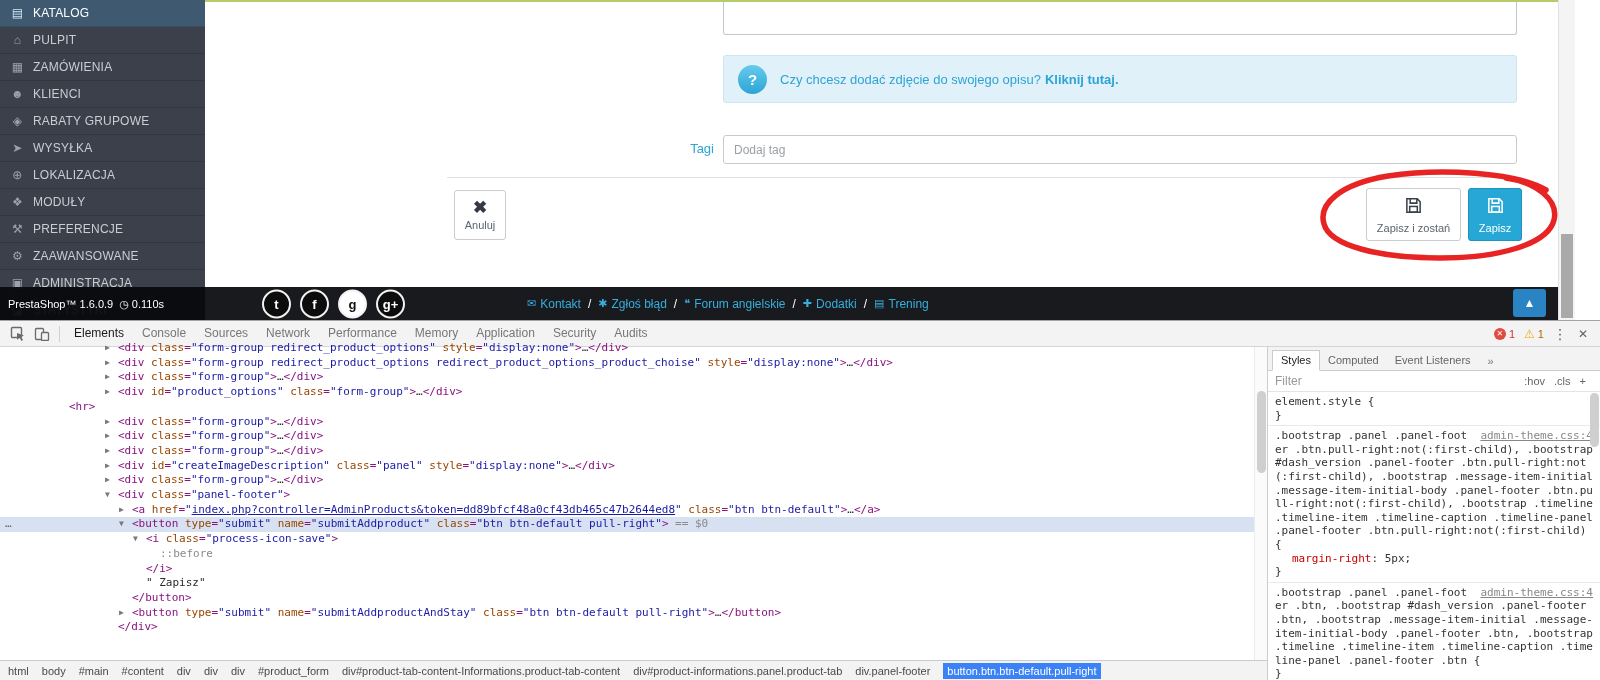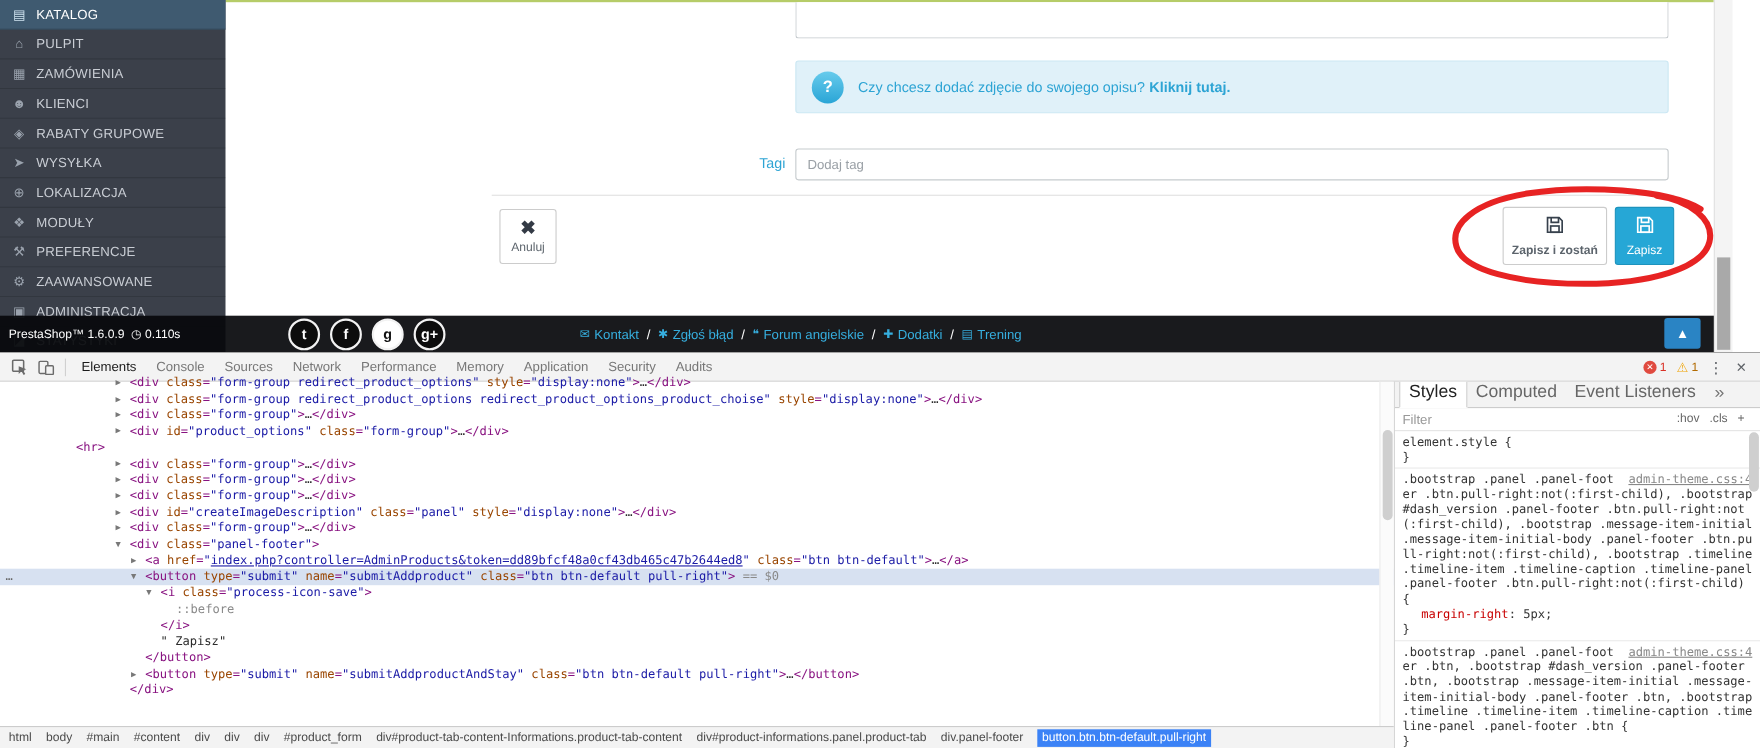--- a/index.html
+++ b/index.html
@@ -21,21 +21,21 @@
   .help-text{font-size:13px;color:#2da4d4;}
   .help-link{font-weight:bold;color:#2da4d4;cursor:pointer;margin-left:4px;}
   .tag-label{position:absolute;left:389px;top:141px;width:120px;text-align:right;font-size:13px;color:#2da4d4;}
   .tag-input{position:absolute;left:518px;top:135px;width:794px;height:29px;border:1px solid #c6cbce;border-radius:3px;font-size:12px;padding:0 10px;box-sizing:border-box;color:#333;font-family:"Liberation Sans",sans-serif;}
   .tag-input::placeholder{color:#9aa0a6;}
   .panel-divider{position:absolute;left:242px;top:177px;width:1075px;height:1px;background:#e0e0e0;}
   .pbtn{position:absolute;display:flex;flex-direction:column;align-items:center;justify-content:center;gap:3px;background:#fff;border:1px solid #ccc;border-radius:3px;box-sizing:border-box;cursor:pointer;}
   .btn-cancel{left:249px;top:190px;width:52px;height:50px;}
   .btn-cancel .x{color:#333a45;font-size:17px;font-weight:bold;line-height:1;}
   .btn-label{font-size:11px;color:#5c646c;}
-  .btn-save-stay{left:1161px;top:188px;width:95px;height:53px;color:#37414d;font-weight:bold;}
+  .btn-save-stay{left:1161px;top:188px;width:95px;height:53px;color:#37414d;}
   .btn-save{left:1263px;top:188px;width:54px;height:53px;background:#26a7d6;border-color:#1d93bd;color:#fff;}
   .btn-save .btn-label{color:#fff;}
   .red-circle{position:absolute;left:1105px;top:166px;width:250px;height:98px;pointer-events:none;z-index:4;}
 
   .page-scrollbar{position:absolute;left:1558px;top:0;width:17px;height:320px;background:#f4f4f4;border-left:1px solid #e2e2e2;box-sizing:border-box;}
   .page-scrollbar .thumb{position:absolute;left:2px;width:12px;top:234px;height:84px;background:#a9a9a9;}
 
   .app-footer{position:absolute;left:0;top:287px;width:1558px;height:33px;background:rgba(8,9,12,.93);z-index:3;}
   .ps-version{position:absolute;left:8px;top:50%;transform:translateY(-50%);color:#fff;font-size:11px;white-space:nowrap;}
   .ps-version .time-ico{margin:0 3px 0 6px;color:#e8e8e8;}
@@ -73,21 +73,21 @@
   .tk-l{color:#1a1aa6;text-decoration:underline}.tk-x{color:#2b2b2b}.tk-g{color:#8a8a8a}
   .rowmark{position:absolute;left:5px;top:0;color:#666;}
   .dom-scrollbar{position:absolute;right:0;top:0;width:13px;height:313px;background:#fbfbfb;border-left:1px solid #ececec;box-sizing:border-box;}
   .dom-scrollbar .thumb2{position:absolute;left:2px;width:9px;top:44px;height:82px;background:#cfcfcf;border-radius:5px;}
   .dt-crumbs{position:absolute;left:0;bottom:0;width:100%;height:20px;background:#f3f3f3;border-top:1px solid #ccc;display:flex;align-items:center;gap:13px;padding-left:8px;font-size:11px;color:#4a4a4a;box-sizing:border-box;overflow:hidden;white-space:nowrap;}
   .crumb{cursor:pointer;}
   .crumb.active{background:#3b82f6;color:#fff;padding:2px 4px;}
 
   .dt-div{width:1px;background:#ccc;flex:none;}
   .dt-styles{flex:1;position:relative;overflow:hidden;}
-  .styles-tabs{height:24px;background:#f3f3f3;border-bottom:1px solid #ccc;display:flex;align-items:flex-end;padding-left:4px;box-sizing:border-box;font-size:16px;color:#666;}
+  .styles-tabs{height:24px;background:#f3f3f3;border-bottom:1px solid #ccc;display:flex;align-items:flex-end;padding-left:4px;box-sizing:border-box;font-size:11px;color:#666;}
   .stab{padding:3px 8px 4px;cursor:pointer;white-space:nowrap;}
   .stab.active{background:#fff;border:1px solid #ccc;border-bottom-color:#fff;color:#222;margin-bottom:-1px;}
   .smore{margin-left:4px;padding:3px 5px;color:#777;cursor:pointer;}
   .styles-filter{height:21px;border-bottom:1px solid #e4e4e4;display:flex;align-items:center;font-size:12px;color:#999;padding:0 14px 0 7px;box-sizing:border-box;}
   .sf-right{margin-left:auto;display:flex;gap:9px;color:#666;font-size:11px;}
   .sf-right span{cursor:pointer;}
   .styles-content{font:11px "DejaVu Sans Mono",monospace;color:#333;line-height:13.6px;height:288px;overflow:hidden;}
   .rule{padding:3px 7px;border-bottom:1px solid #eaeaea;overflow:hidden;}
   .rule-link{float:right;color:#888;text-decoration:underline;margin-left:10px;cursor:pointer;}
   .sel-text{word-break:break-all;}

